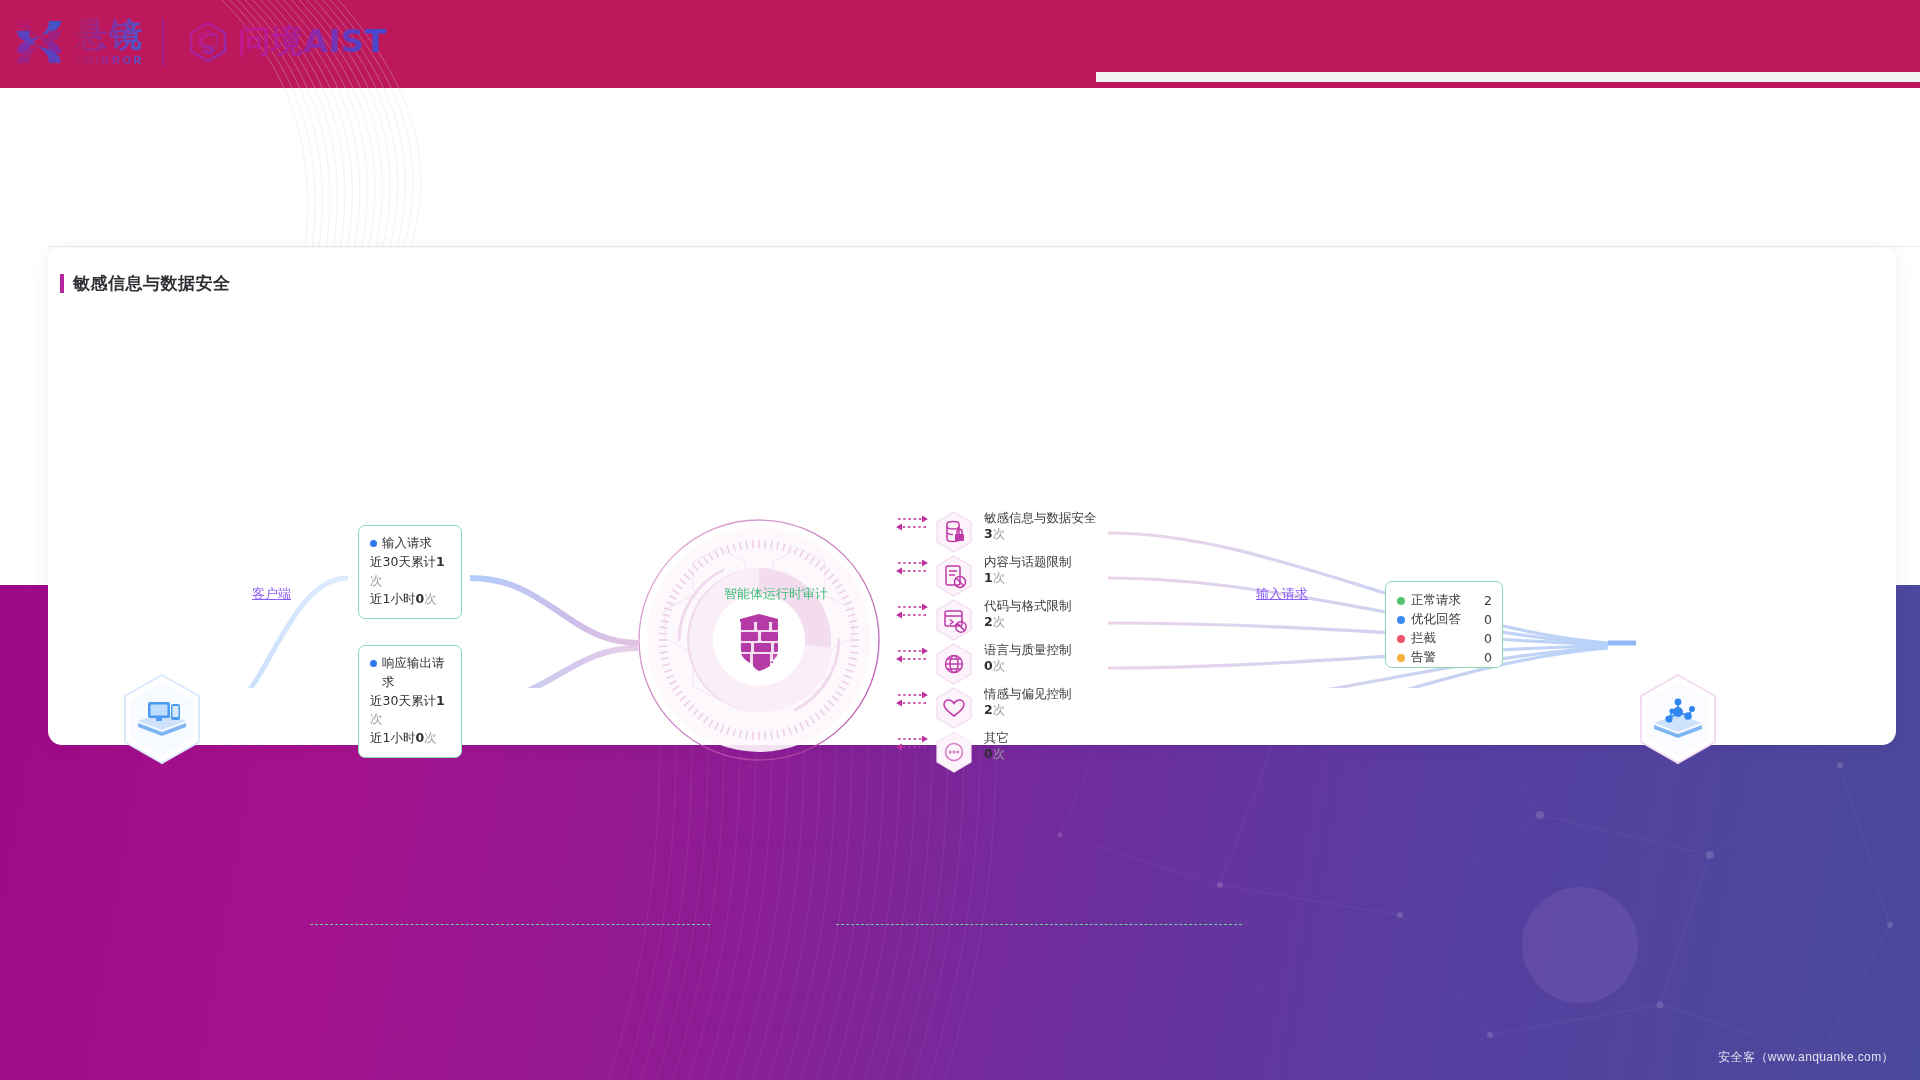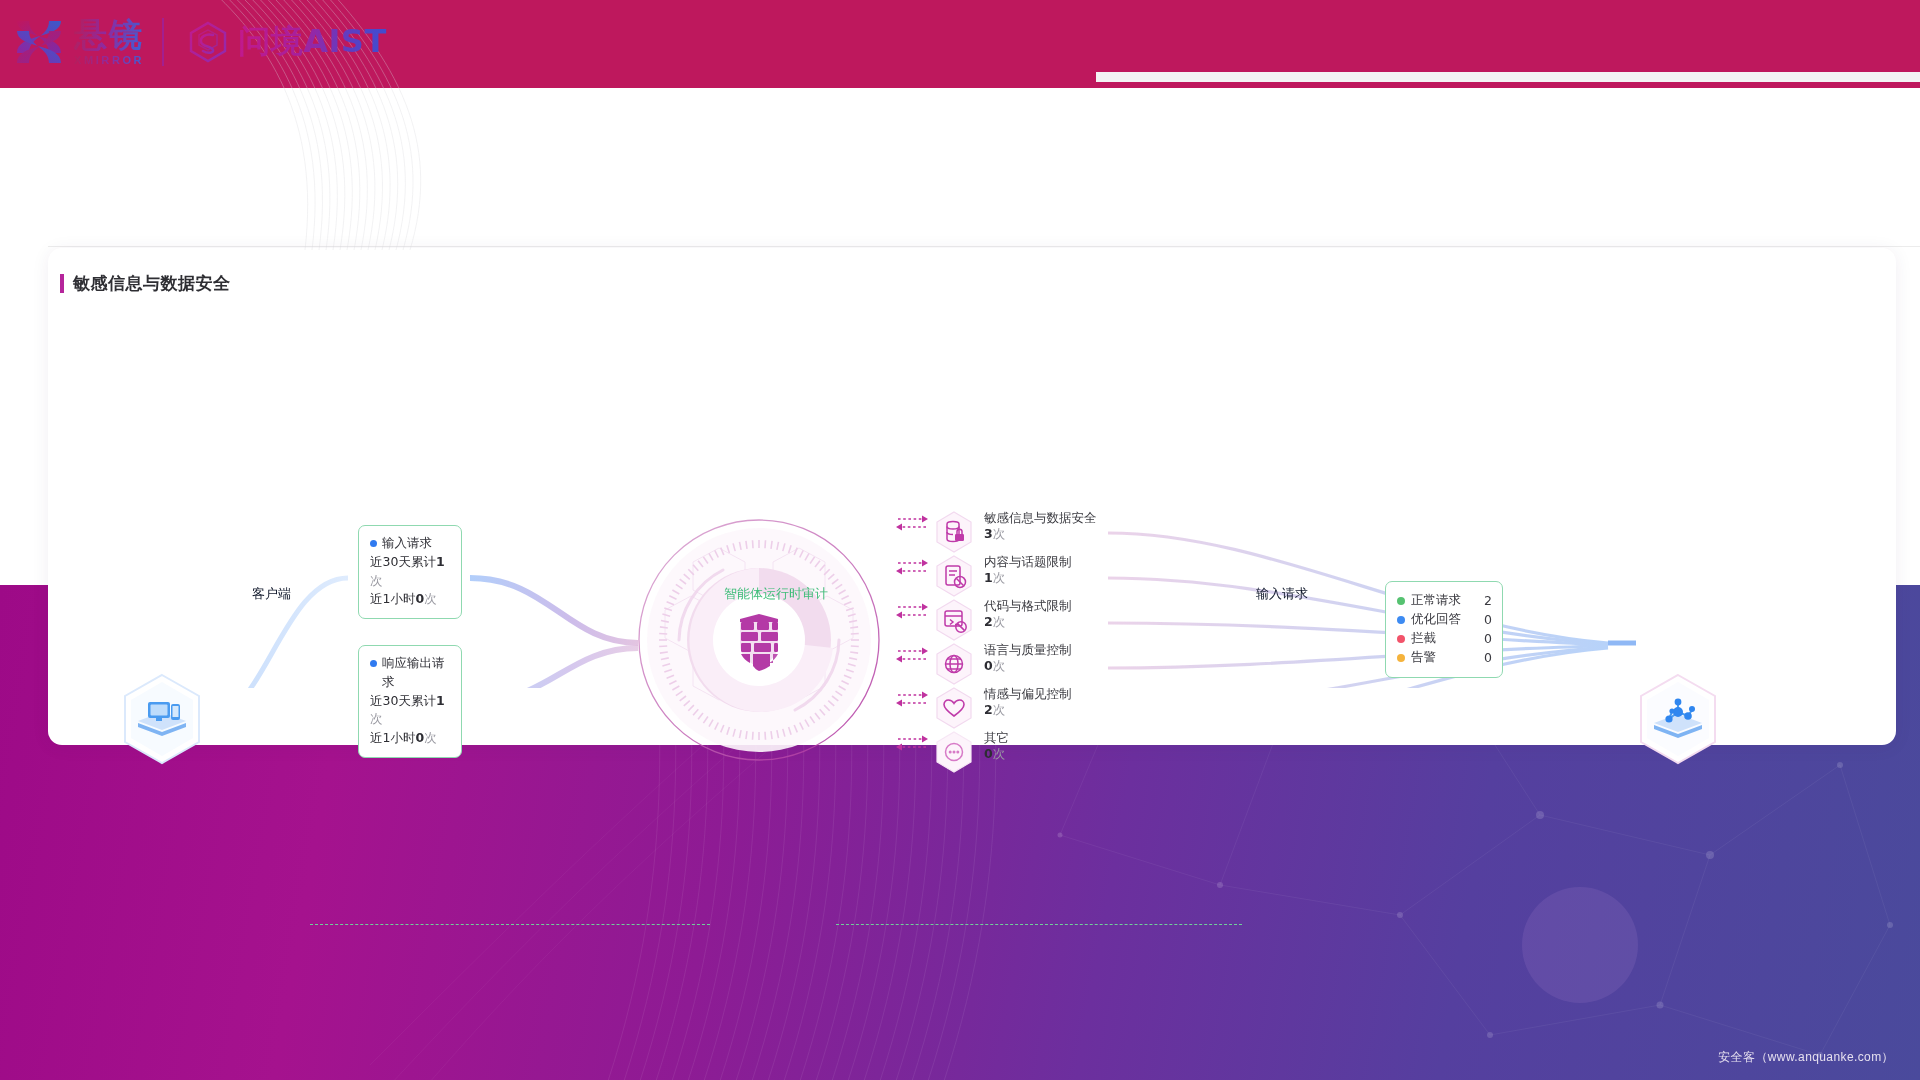--- a/index.html
+++ b/index.html
@@ -106,33 +106,33 @@
   .cat-text { margin-left:10px; font-size:12.5px; color:#3a3a40; line-height:1.28; width:120px;
     font-family:"DejaVu Sans","Liberation Sans",sans-serif;}
   .cat-name { display:block; }
   .cat-count { color:#9a9aa2; }
   .cat-count b { color:#2d2d33; font-weight:bold; }
 
   
   .legend {
     position:absolute; left:1337px; top:333px; width:118px;
     border:1px solid #8fd9b0; border-radius:7px; background:#fff;
-    padding:9px 10px 10px 11px;
+    padding:9px 10px 0 11px;
     font-family:"DejaVu Sans","Liberation Sans",sans-serif;
   }
   .legend-row { display:flex; align-items:center; font-size:12.5px; color:#3a3a40; height:19px; }
   .legend-dot { width:8px; height:8px; border-radius:50%; margin-right:6px; flex:0 0 auto; }
   .legend-label { flex:1 1 auto; }
   .legend-val { color:#3a3a40; }
 
   
   .axis { position:absolute; left:0; top:332px; width:1848px; height:30px; }
   .axis-lbl { position:absolute; font-size:13px; white-space:nowrap;
     font-family:"DejaVu Sans","Liberation Sans",sans-serif;}
-  .axis-lbl.dark { color:#0f172a; }
+  .axis-lbl.dark { color:#8b5cf6;text-decoration:underline; }
   .axis-lbl.green { color:#3fbd79; }
   .axis-line { position:absolute; top:344px; height:0; border-top:1px dashed #6fcf9a; }
 </style>
 </head>
 <body>
 
 <div class="stage">
 
   <div class="header">
 

